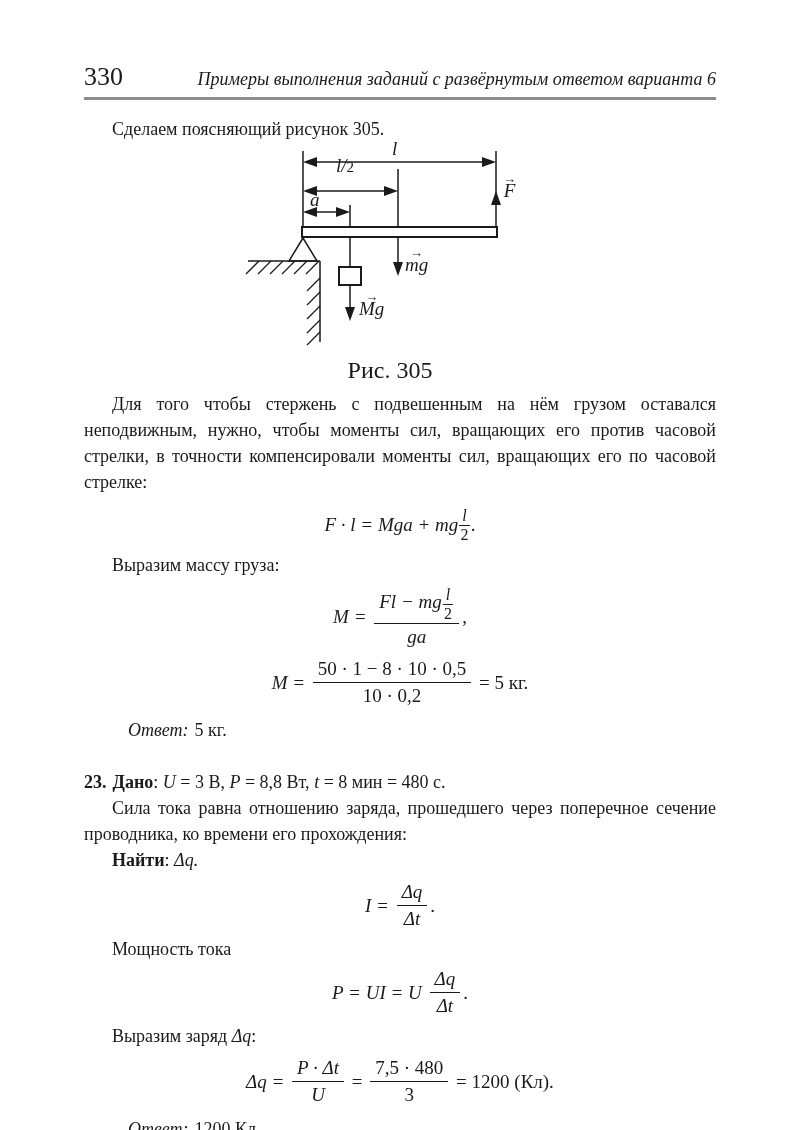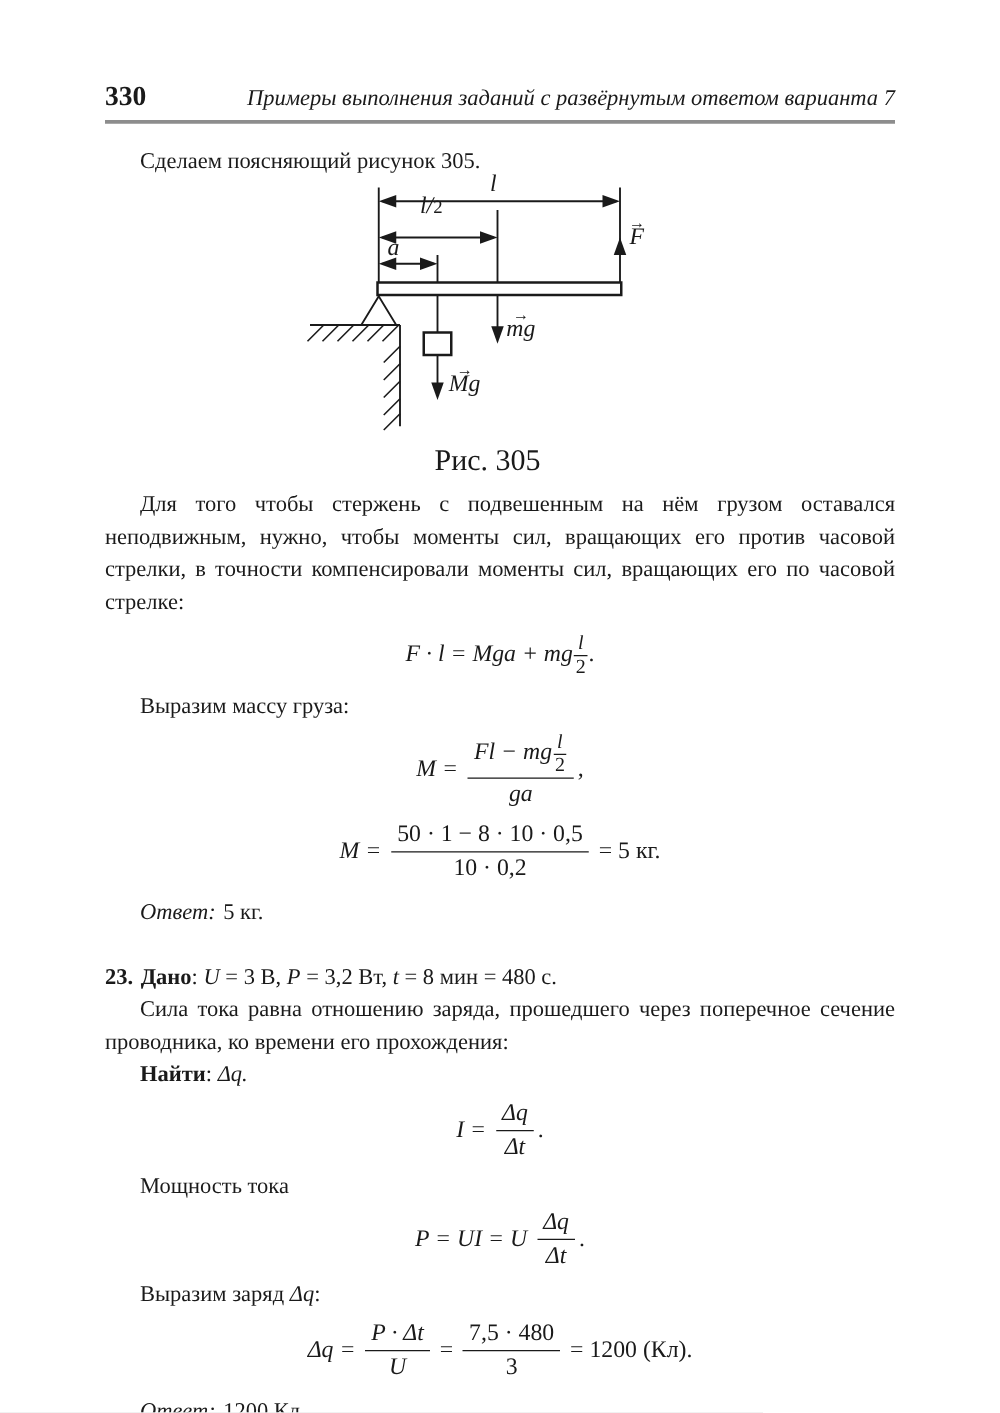--- a/index.html
+++ b/index.html
@@ -14,30 +14,30 @@
     line-height:26px;
     overflow:hidden;
   }
   .content { padding:0 84px; }
   
   .header {
     display:flex; justify-content:space-between; align-items:baseline;
     padding-top:64px; padding-bottom:5px;
     border-bottom:3px solid #8d8d8d;
   }
-  .pagenum { font-size:22px;font-weight:bold; }
+  .pagenum { font-size:26px; }
   .running { font-style:italic; font-size:18px; }
   
   p.body { text-align:justify; }
   p.indent { text-indent:28px; }
   p.noindent { text-indent:0; }
   .intro { margin-top:16px; }
   .m { font-style:italic; }
   .bold { font-weight:bold; }
-  .ans-label { font-style:italic; }
+  .ans-label { font-style:italic;margin-left:16px; }
   
   .figwrap { position:relative; width:300px; margin:2px 0 0 156px; }
   .figcanvas { position:relative; width:300px; height:205px; }
   .figcanvas svg { position:absolute; left:0; top:0; }
   .figlabel {
     position:absolute; font-style:italic; font-size:19px; line-height:19px;
     white-space:nowrap; background:transparent;
   }
   .fig-sub { font-size:15px; font-style:normal; }
   .vec { display:inline-flex; flex-direction:column; align-items:center; }
@@ -57,21 +57,21 @@
   .mt6{margin-top:6px}.mt8{margin-top:8px}.mt10{margin-top:10px}.mt12{margin-top:12px}.mt26{margin-top:26px}
 </style>
 </head>
 <body>
 
 <div class="page">
   <div class="content">
 
     <div class="header">
       <span class="pagenum">330</span>
-      <span class="running">Примеры выполнения заданий с развёрнутым ответом варианта 7</span>
+      <span class="running">Примеры выполнения заданий с развёрнутым ответом варианта 6</span>
     </div>
 
     <p class="body indent intro">Сделаем поясняющий рисунок 305.</p>
 
     <div class="figwrap">
       <div class="figcanvas">
         <svg width="300" height="205" viewBox="0 0 300 205">
 
           <line x1="63" y1="7" x2="63" y2="83" stroke="#1a1a1a" stroke-width="1.5"></line>
           <line x1="256" y1="7" x2="256" y2="83" stroke="#1a1a1a" stroke-width="1.5"></line>
@@ -151,21 +151,21 @@
     </div>
 
     <div class="formula mt10">
       <span class="m">M =</span>
       <span class="frac"><span class="num">50 · 1 − 8 · 10 · 0,5</span><span class="den">10 · 0,2</span></span>
       <span>= 5 кг.</span>
     </div>
 
     <p class="body indent mt10"><span class="ans-label">Ответ:</span><span class="sp"></span><span>5 кг.</span></p>
 
-    <p class="body noindent mt26"><span class="bold">23.</span><span class="sp"></span><span class="bold">Дано</span><span>: </span><span class="m">U</span><span> = 3 В, </span><span class="m">P</span><span> = 3,2 Вт, </span><span class="m">t</span><span> = 8 мин = 480 с.</span></p>
+    <p class="body noindent mt26"><span class="bold">23.</span><span class="sp"></span><span class="bold">Дано</span><span>: </span><span class="m">U</span><span> = 3 В, </span><span class="m">P</span><span> = 8,8 Вт, </span><span class="m">t</span><span> = 8 мин = 480 с.</span></p>
 
     <p class="body indent">Сила тока равна отношению заряда, прошедшего через поперечное сечение проводника, ко времени его прохождения:</p>
 
     <p class="body indent"><span class="bold">Найти</span><span>: </span><span class="m">Δq.</span></p>
 
     <div class="formula mt8">
       <span class="m">I =</span>
       <span class="frac"><span class="num m">Δq</span><span class="den m">Δt</span></span><span>.</span>
     </div>
 

